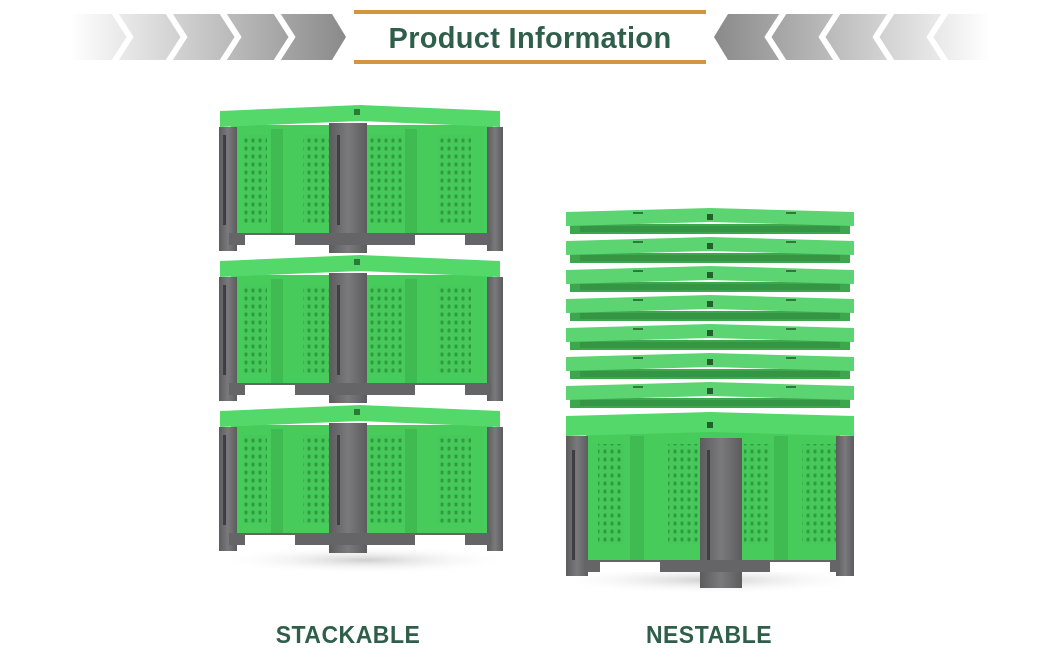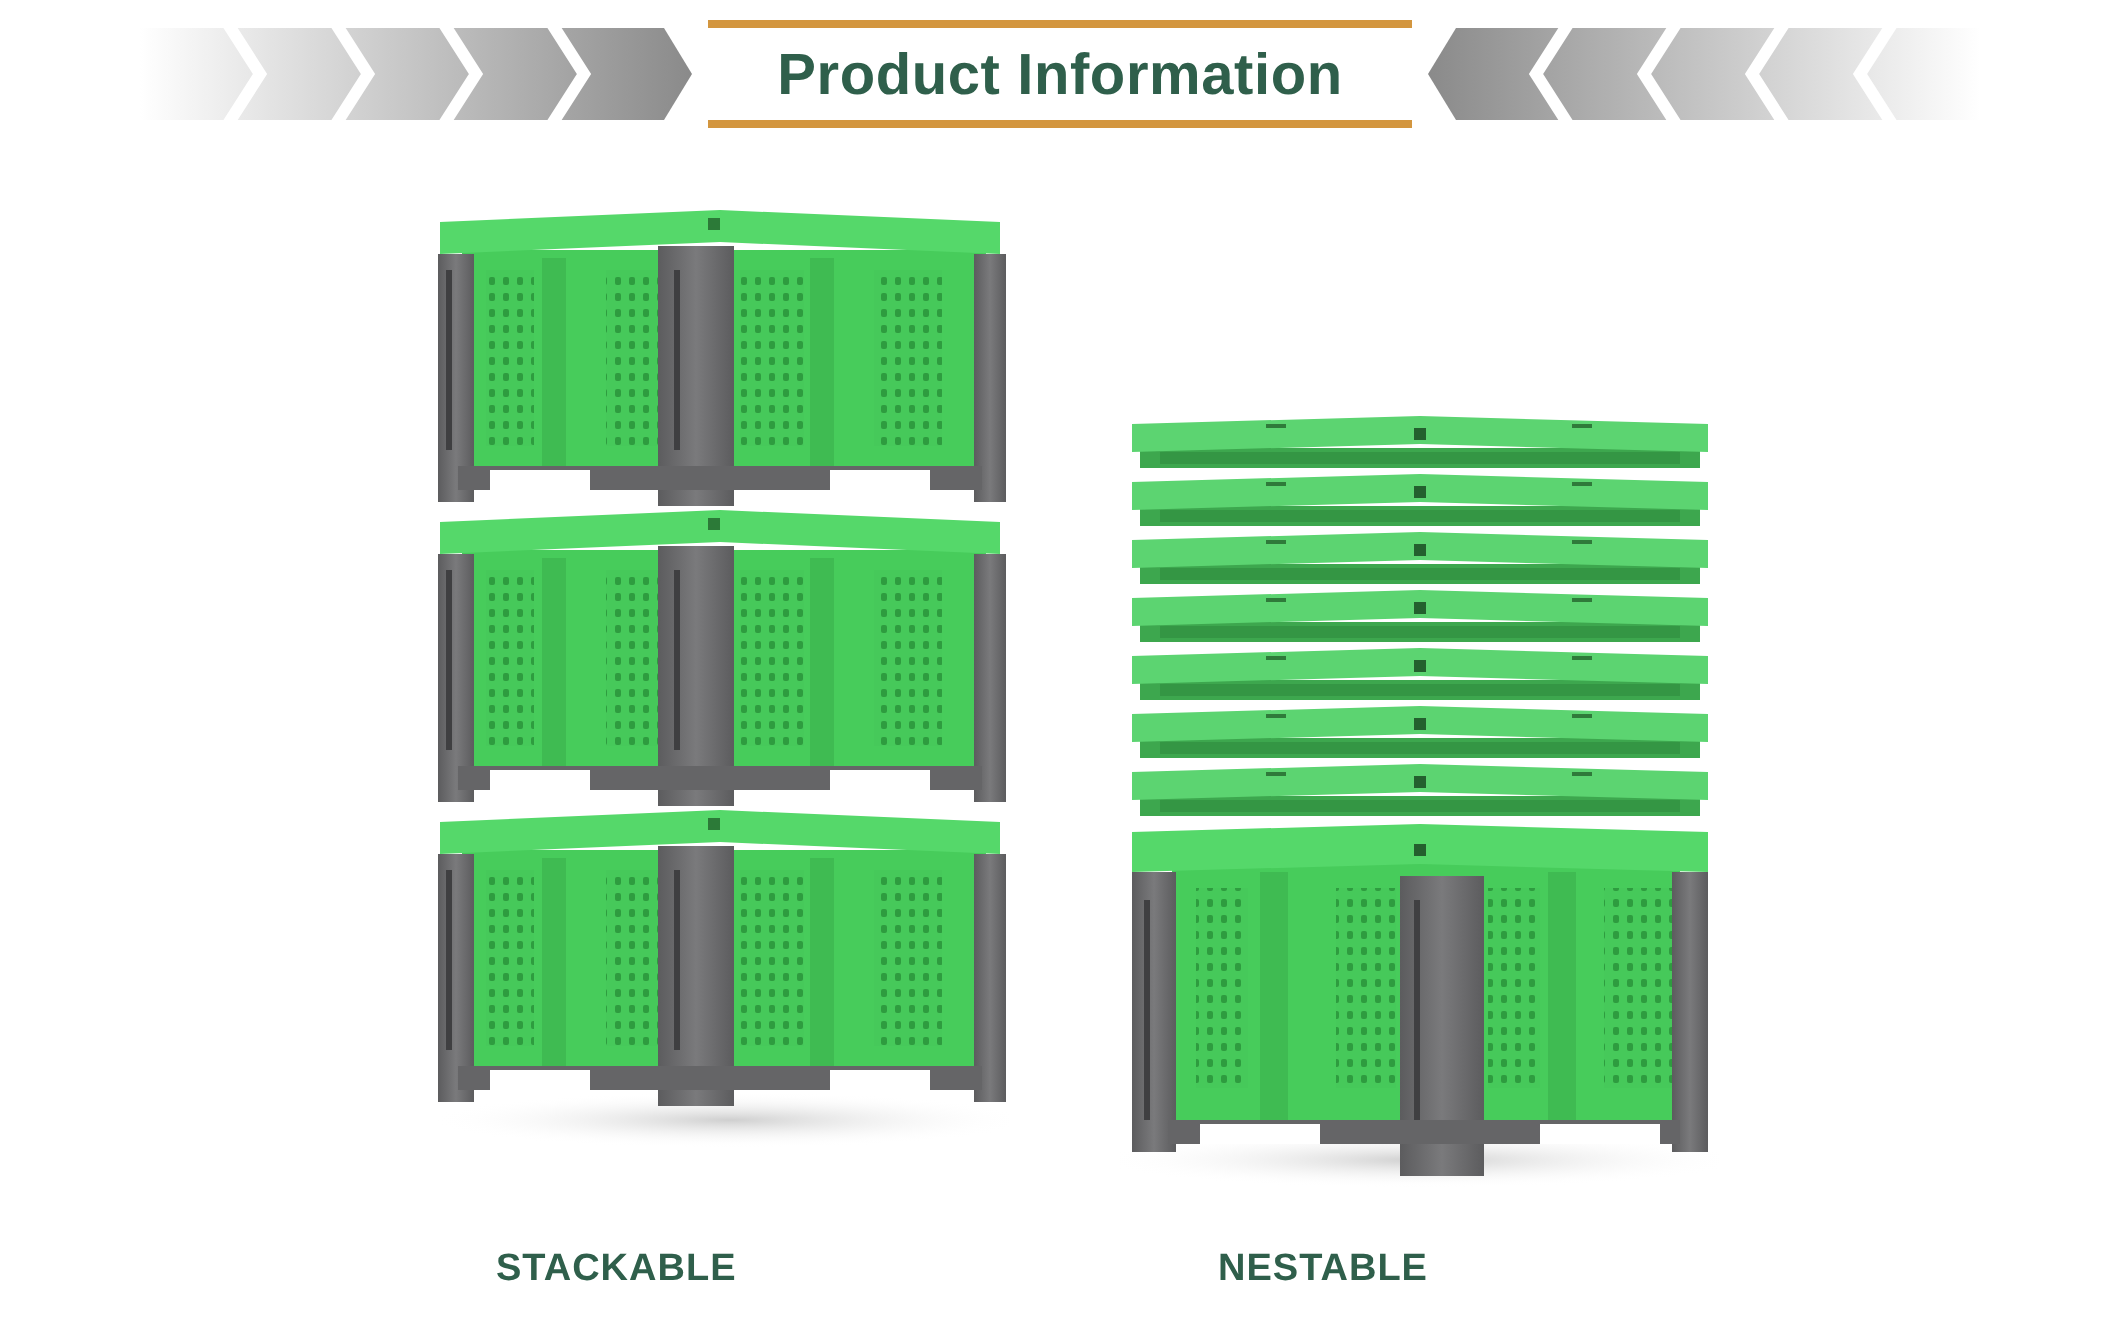--- a/index.html
+++ b/index.html
@@ -14,22 +14,22 @@
   .title-box { position: absolute; left: 354px; top: 10px; width: 352px; height: 54px; text-decoration: underline; }
   .title-box .rule { position: absolute; left: 0; width: 352px; height: 4px; background: #d3963f; }
   .title-box .rule.top { top: 0; }
   .title-box .rule.bottom { top: 50px; }
   .title-text { position: absolute; left: 0; top: 8px; width: 352px; height: 40px; line-height: 40px; text-align: center;
     color: #2f5f4b; font-size: 29px; font-weight: bold; letter-spacing: 0.3px; }
 
   
   .product { position: absolute; }
   .product svg { display: block; }
-  .label { position: absolute; top: 620px; height: 30px; line-height: 30px; font-size: 19px; font-weight: bold; color: #2f5f4b;
-    text-align: left; letter-spacing: 0.5px; }
+  .label { position: absolute; top: 620px; height: 30px; line-height: 30px; font-size: 23px; font-weight: bold; color: #2f5f4b;
+    text-align: center; letter-spacing: 0.5px; }
 </style>
 </head>
 <body>
 
 <div class="header">
   <svg class="chevrons left" viewBox="0 0 276 46" width="276" height="46">
     <defs>
       <linearGradient id="gl" x1="0" x2="1" y1="0" y2="0">
         <stop offset="0" stop-color="#ffffff"></stop>
         <stop offset="0.35" stop-color="#d6d6d6"></stop>

